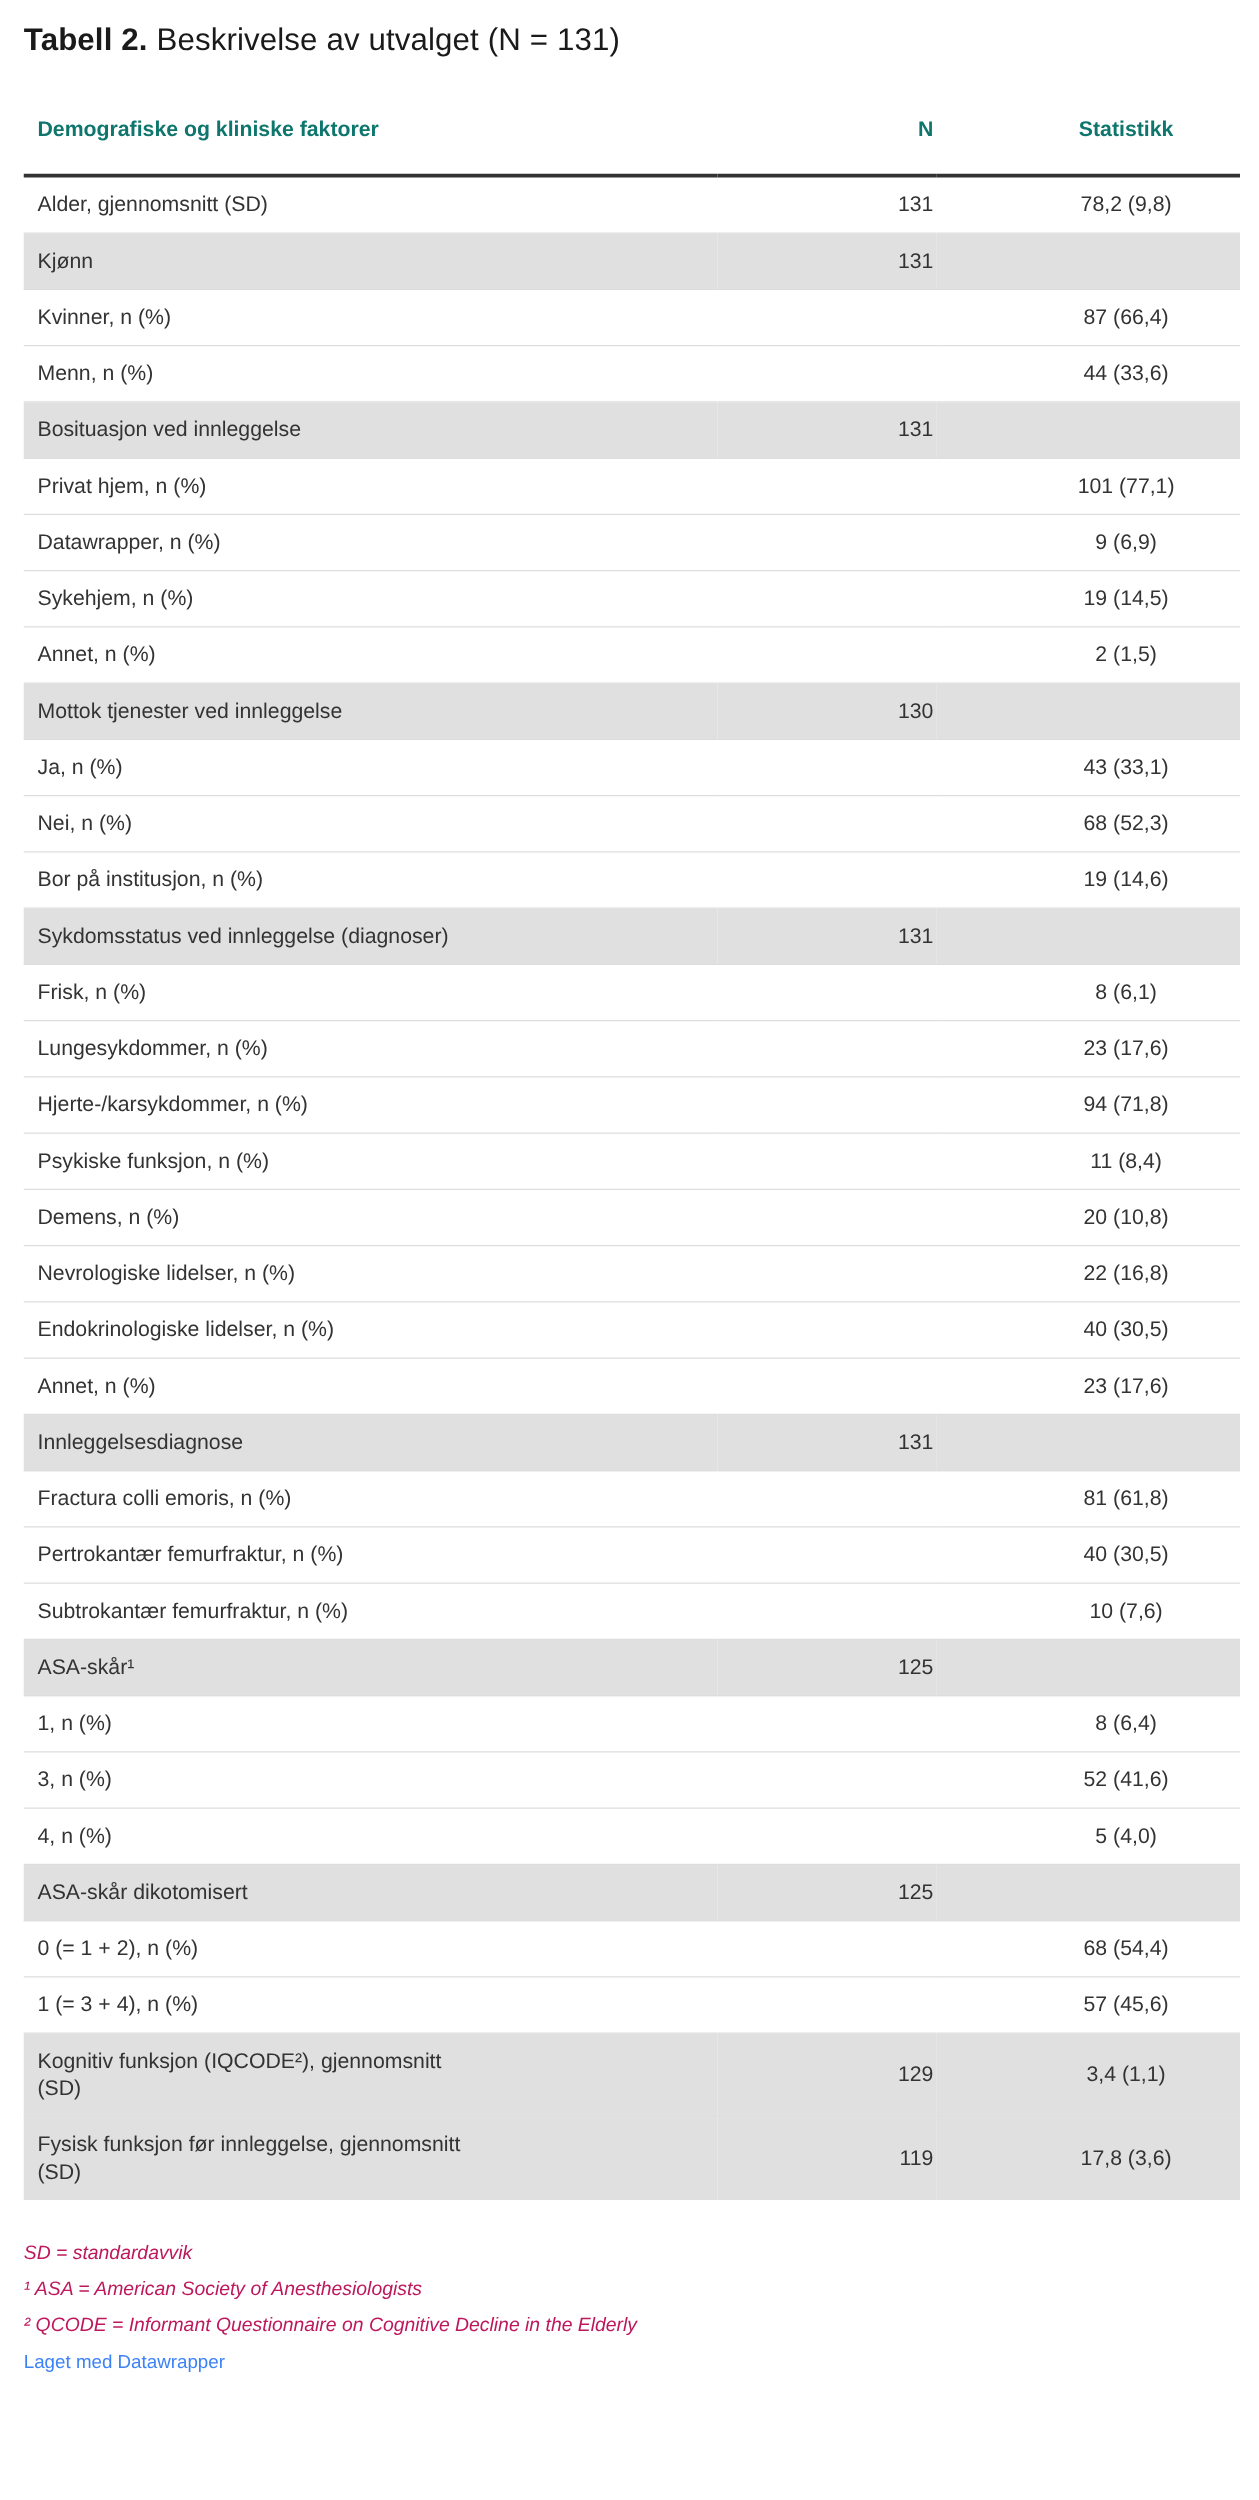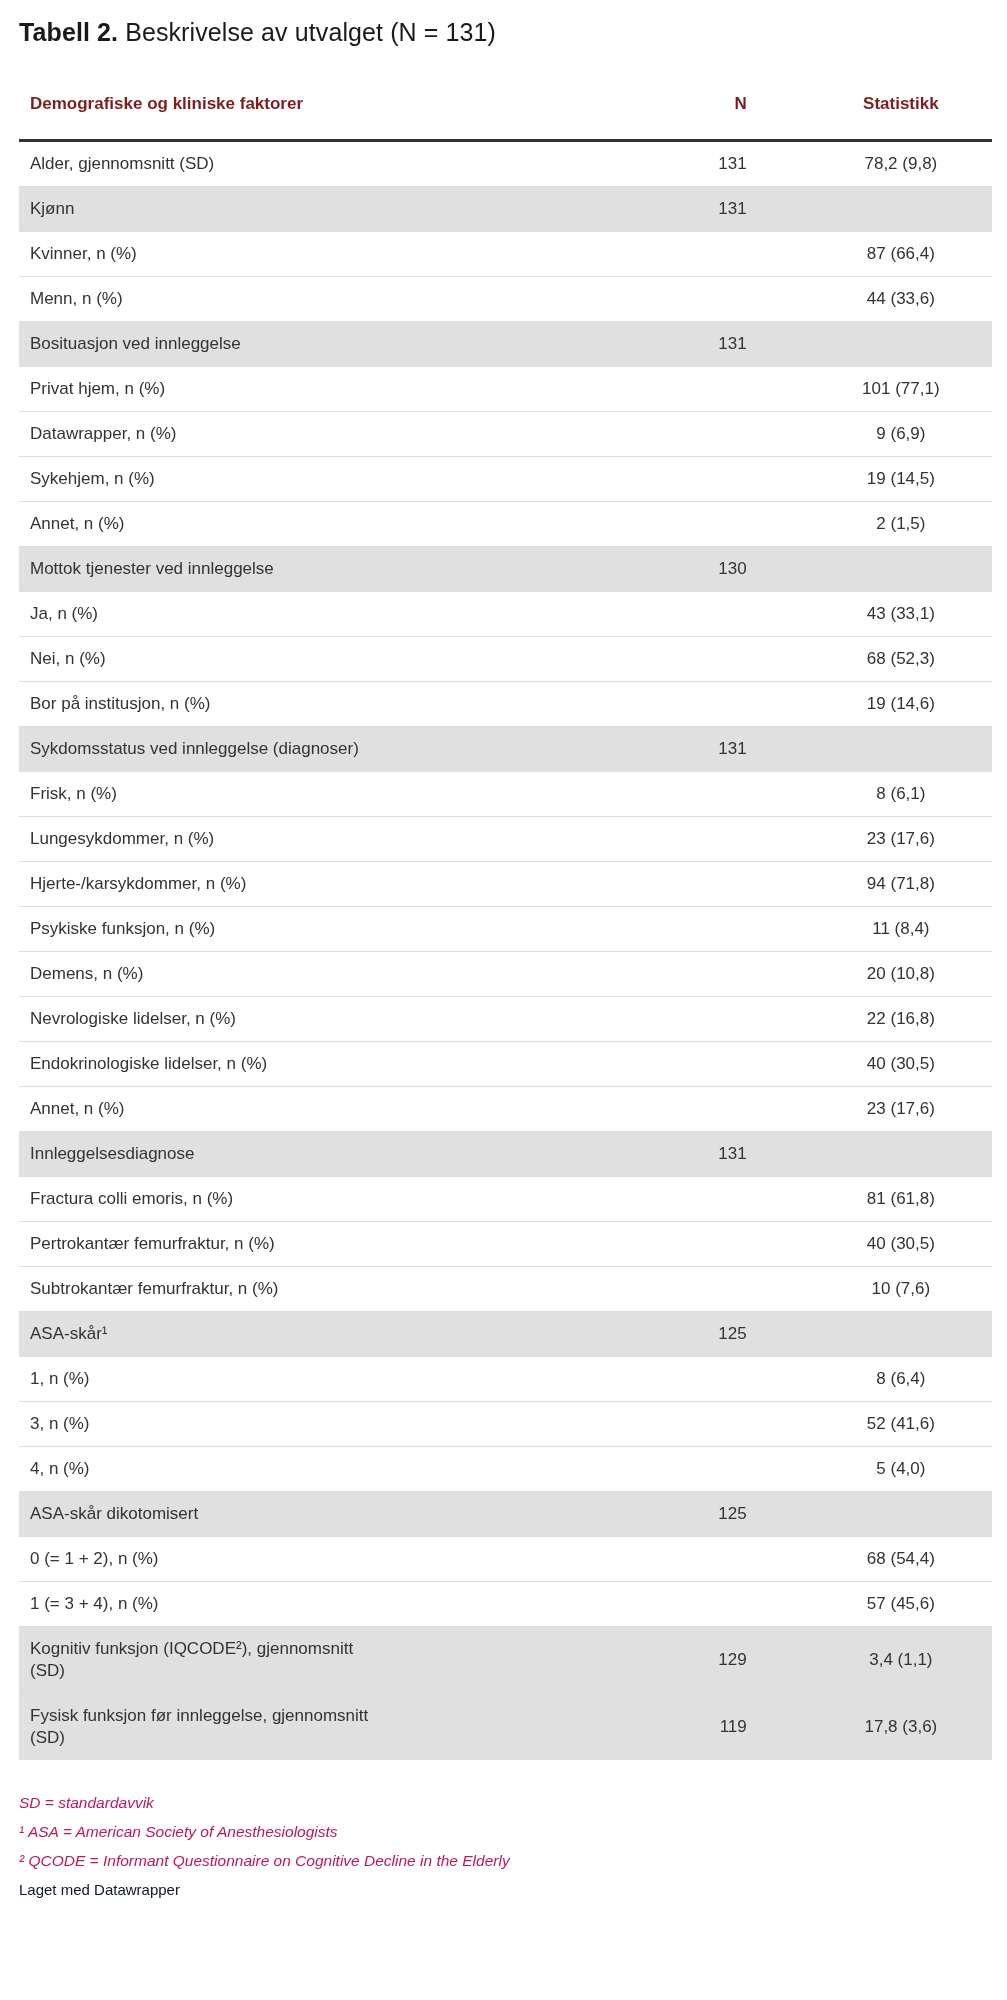--- a/index.html
+++ b/index.html
@@ -35,21 +35,21 @@
     margin-top: 30px;
     font-size: 17px;
   }
   col.w0 { width: 57%; }
   col.w1 { width: 18%; }
   col.w2 { width: 25%; }
   thead th {
     font-weight: 700;
     font-size: 17px;
     line-height: 21px;
-    color: #7f1d1d;
+    color: #0f766e;
     padding-top: 14px;
     padding-bottom: 25px;
     border-bottom: 3px solid var(--header-rule, #333333);
     vertical-align: bottom;
   }
   tbody td {
     padding-top: 11px;
     padding-bottom: 11px;
     line-height: 22px;
     vertical-align: middle;
@@ -83,21 +83,21 @@
     font-style: italic;
     font-size: 15.5px;
     line-height: 29px;
     color: #be185d;
   }
   .attribution {
     font-style: normal;
     font-size: 15px;
     line-height: 20px;
     margin-top: 5px;
-    color: #0f172a;
+    color: #3b82f6;
   }
 </style>
 </head>
 <body>
 
 <div class="container">
 
   <h1 class="table-title"><span class="title-prefix">Tabell 2.</span> <span>Beskrivelse av utvalget (N = 131)</span></h1>
 
   <table class="data-table">

